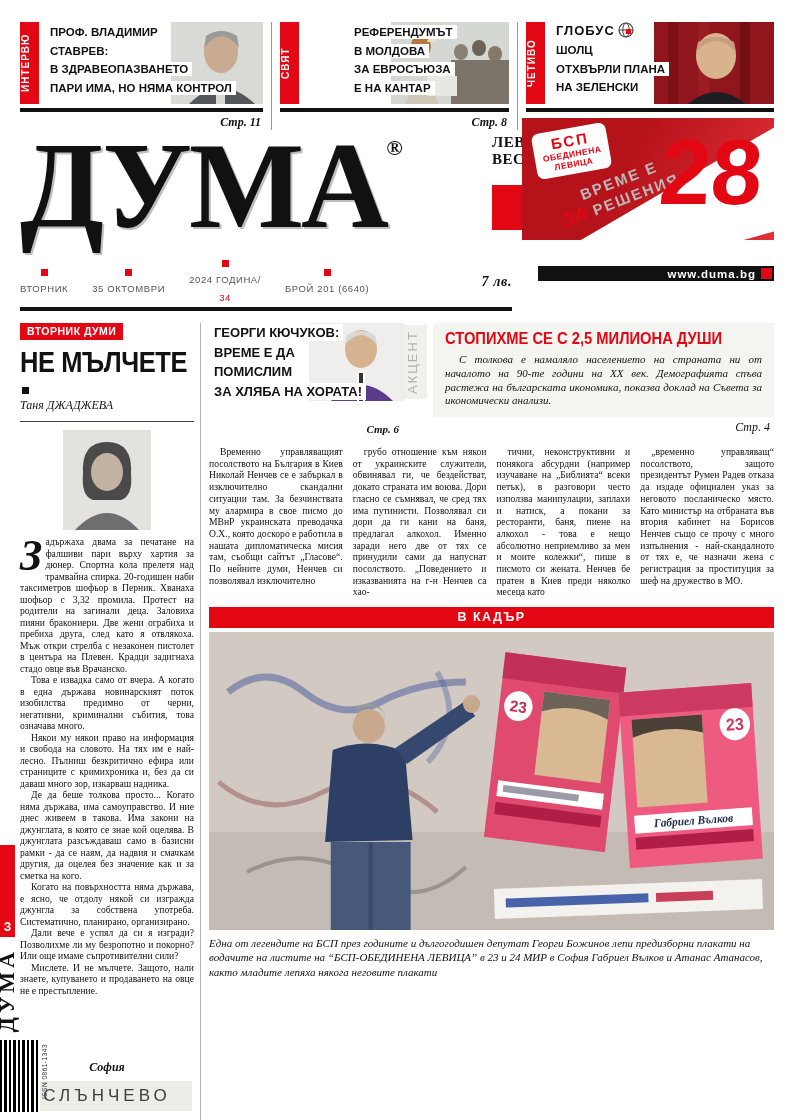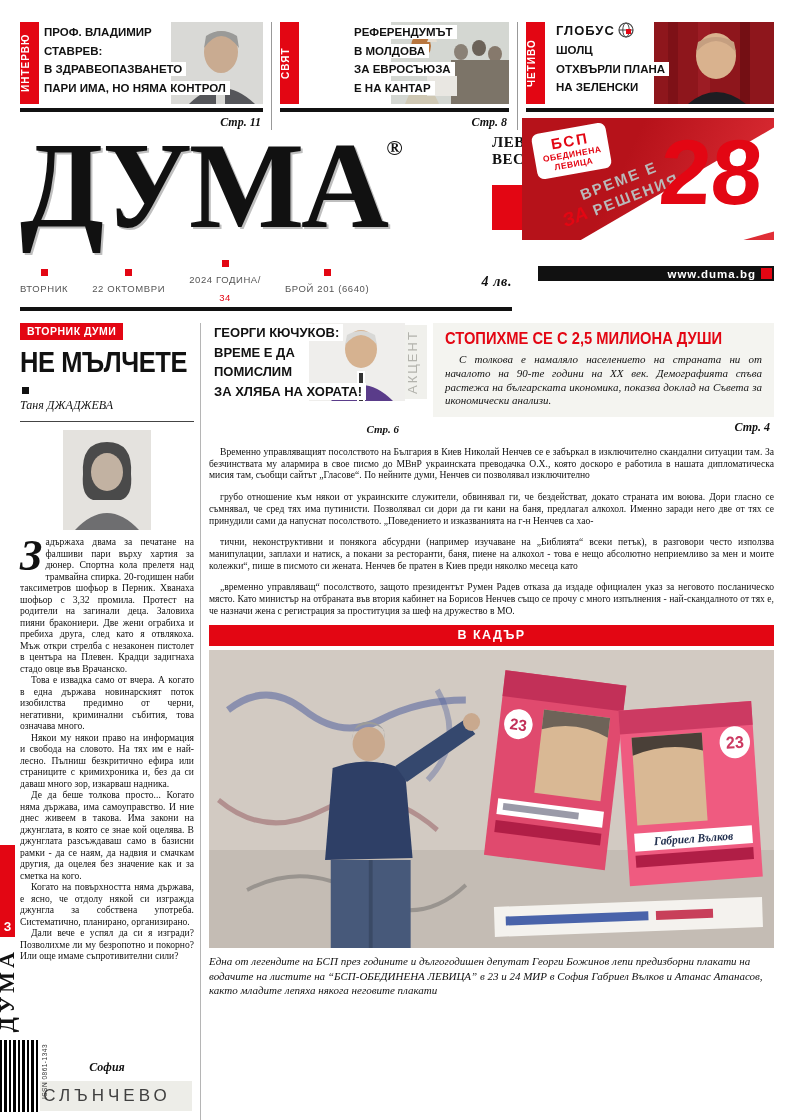--- a/index.html
+++ b/index.html
@@ -98,29 +98,29 @@
   .kyu{width:196px;flex:0 0 196px;position:relative;padding-bottom:18px;}
   .kyu-ref{position:absolute;right:6px;bottom:0;font-weight:bold;font-style:italic;font-size:11px;}
   .ak-label{flex:0 0 22px;height:74px;background:#f0f0ec;color:#b3b3ad;writing-mode:vertical-rl;
             transform:rotate(180deg);text-align:center;font-family:"Liberation Sans",sans-serif;
             font-size:13px;letter-spacing:2px;margin-top:2px;}
   .ak-wrap{flex:1;min-width:0;position:relative;padding-bottom:18px;margin-left:6px;}
   .ak-box{background:#f4f4f0;padding:7px 12px 9px 12px;min-height:74px;}
   .ak-hl{font-family:"Liberation Sans",sans-serif;font-weight:bold;font-size:16px;color:var(--red);
          transform:scaleX(0.92);transform-origin:0 50%;white-space:nowrap;}
   .ak-body{font-style:italic;font-size:11px;line-height:1.25;margin-top:5px;text-align:justify;text-indent:14px;}
-  .ak-ref{position:absolute;right:4px;bottom:0;font-weight:bold;font-style:italic;font-size:12px;}
+  .ak-ref{position:absolute;right:4px;bottom:0;font-weight:normal;font-style:italic;font-size:12px;}
 
   
   .lead-hl{margin-top:8px;font-family:"Liberation Sans",sans-serif;font-weight:bold;color:var(--red);
            font-size:59px;line-height:0.93;letter-spacing:-1px;}
   .lead-hl div{transform:scaleX(0.82);transform-origin:0 50%;white-space:nowrap;}
   .lead-sub{margin-top:10px;font-family:"Liberation Sans",sans-serif;font-weight:bold;font-size:20px;
             line-height:1.14;color:var(--red);}
-  .cols{display:flex;gap:10px;margin-top:11px;flex-direction:column;}
+  .cols{display:flex;gap:10px;margin-top:11px;}
   .cols .col{flex:1;min-width:0;font-size:9.6px;line-height:1.22;text-align:justify;text-indent:11px;}
   .vkadar-bar{margin-top:9px;background:var(--red);color:#fff;text-align:center;
               font-family:"Liberation Sans",sans-serif;font-weight:bold;font-size:12.5px;
               letter-spacing:1.5px;padding:3px 0 4px 0;}
   .mainphoto{margin-top:4px;height:298px;}
   .mainphoto svg{display:block;width:100%;height:100%;}
   .caption{margin-top:6px;font-style:italic;font-size:11px;line-height:1.3;}
 
   
   .rail-marker{position:absolute;left:0;top:845px;width:15px;height:92px;background:var(--red);
@@ -136,21 +136,21 @@
 </head>
 <body>
 
 <div class="page">
 
   <div class="teasers">
 
     <div class="tz" style="flex:0 0 243px;">
       <div class="tz-top">
         <div class="vlabel">ИНТЕРВЮ</div>
-        <div class="tz-body" style="">
+        <div class="tz-body" style="padding-left:6px;">
           <svg class="tz-photo" width="92" height="82" viewBox="0 0 92 82">
             <rect width="92" height="82" fill="#d9d9d6"></rect>
             <ellipse cx="50" cy="30" rx="17" ry="21" fill="#c9ab91"></ellipse>
             <path d="M33 26 Q50 2 68 26 L66 14 Q50 4 35 14 Z" fill="#9a9a98"></path>
             <path d="M18 82 Q50 50 84 82 Z" fill="#55565a"></path>
             <rect x="45" y="55" width="9" height="27" fill="#d9d9d6"></rect>
           </svg>
           <div class="tz-hl preline"><span>ПРОФ. ВЛАДИМИР
 СТАВРЕВ:
 В ЗДРАВЕОПАЗВАНЕТО
@@ -245,32 +245,32 @@
     <span class="sq"></span>
   </div>
 
   <div class="inforow">
     <span class="item">
         <span class="sq"></span>
         <span>ВТОРНИК</span>
       </span>
     <span class="item">
         <span class="sq"></span>
-        <span>22 ОКТОМВРИ</span>
+        <span>35 ОКТОМВРИ</span>
       </span>
     <span class="item">
         <span class="sq"></span>
         <span>2024 ГОДИНА/</span>
         <span class="accent">34</span>
       </span>
     <span class="item">
         <span class="sq"></span>
         <span>БРОЙ 201 (6640)</span>
       </span>
-    <span class="price">4 лв.</span>
+    <span class="price">7 лв.</span>
   </div>
   <div class="blackrule"></div>
 
   <div class="lower">
 
     <aside class="leftcol">
       <span class="op-label">ВТОРНИК ДУМИ</span>
       <div class="op-title">НЕ МЪЛЧЕТЕ</div>
       <div class="op-sq"></div>
       <div class="op-author">Таня ДЖАДЖЕВА</div>
@@ -281,20 +281,21 @@
         <ellipse cx="44" cy="42" rx="16" ry="19" fill="#c2b2a2"></ellipse>
         <path d="M12 100 Q44 66 76 100 Z" fill="#6e6e70"></path>
       </svg>
       <div class="op-text">
         <p class="first"><span class="dropcap">З</span><span>адържаха двама за печатане на фалшиви пари върху хартия за дюнер. Спортна кола прелетя над трамвайна спирка. 20-годишен наби таксиметров шофьор в Перник. Хванаха шофьор с 3,32 промила. Протест на родители на загинали деца. Заловиха пияни бракониери. Две жени ограбиха и пребиха друга, след като я отвлякоха. Мъж откри стрелба с незаконен пистолет в центъра на Плевен. Крадци задигнаха стадо овце във Врачанско.</span></p>
         <p>Това е извадка само от вчера. А когато в една държава новинарският поток изобилства предимно от черни, негативни, криминални събития, това означава много.</p>
         <p>Някои му някои право на информация и свобода на словото. На тях им е най-лесно. Пълниш безкритично ефира или страниците с кримихроника и, без да си даваш много зор, изкарваш надника.</p>
         <p>Де да беше толкова просто... Когато няма държава, има самоуправство. И ние днес живеем в такова. Има закони на джунглата, в която се знае кой оцелява. В джунглата разсъждаваш само в базисни рамки - да се наям, да надвия и смачкам другия, да оцелея без значение как и за сметка на кого.</p>
         <p>Когато на повърхността няма държава, е ясно, че отдолу някой си изгражда джунгла за собствена употреба. Систематично, планирано, организирано.</p>
         <p>Дали вече е успял да си я изгради? Позволихме ли му безропотно и покорно? Или още имаме съпротивителни сили?</p>
+        <p>Мислете. И не мълчете. Защото, нали знаете, купуването и продаването на овце не е престъпление.</p>
       </div>
 
       <div class="weather">
         <div class="w-city">София</div>
         <div class="w-cond">СЛЪНЧЕВО</div>
         <div class="w-row">
           <span class="w-temp"><span>2</span><sup>°С</sup></span>
           <svg width="14" height="32" viewBox="0 0 14 32">
             <rect x="5" y="2" width="4" height="20" rx="2" fill="#fff" stroke="#bbb"></rect>
             <rect x="5.8" y="12" width="2.4" height="10" fill="#4aa0e0"></rect>

